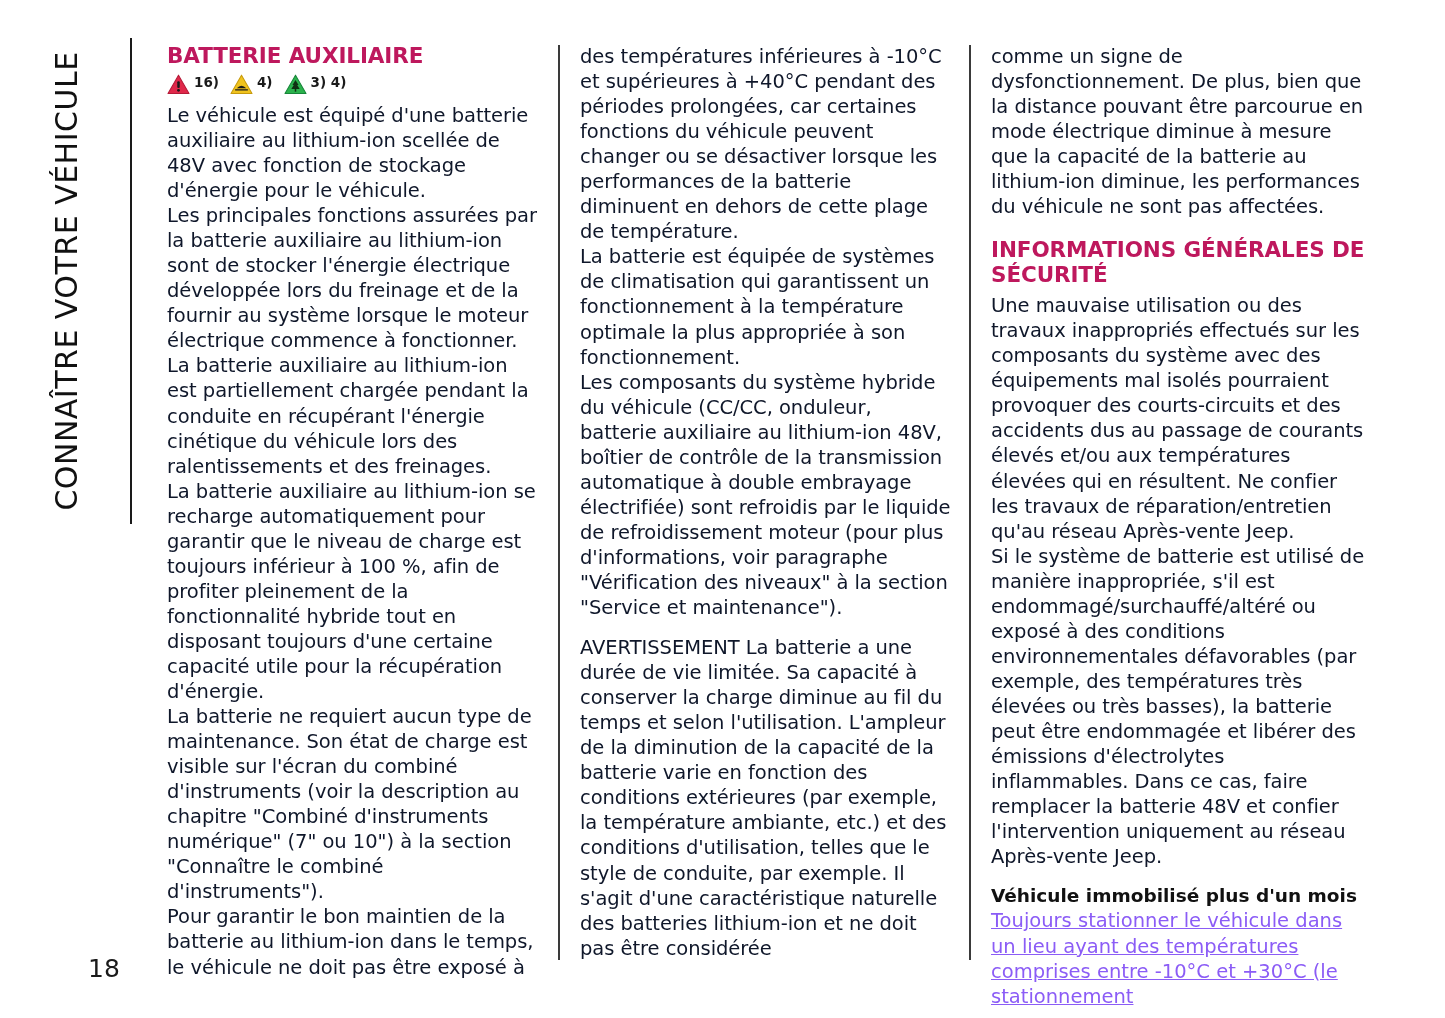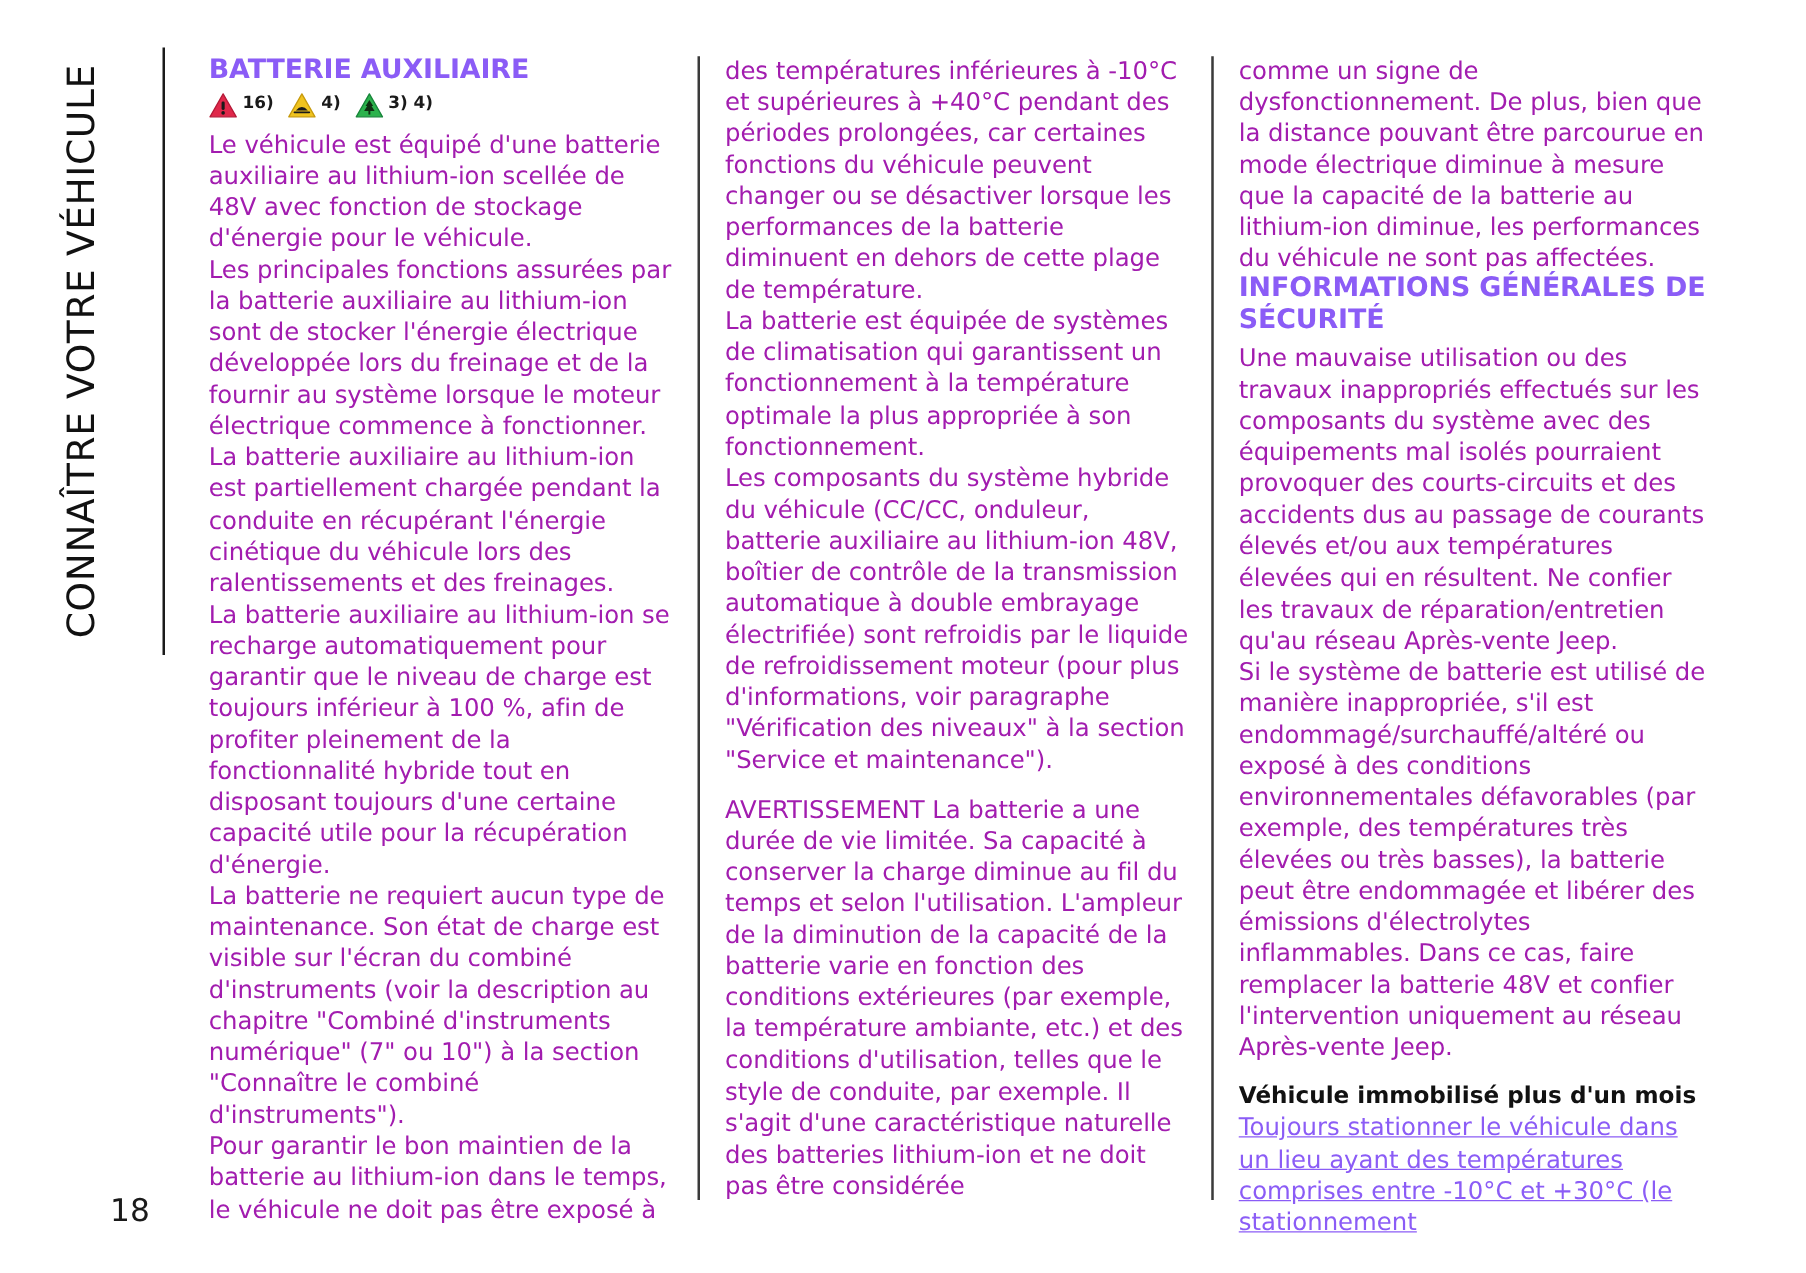--- a/index.html
+++ b/index.html
@@ -72,37 +72,38 @@
   .col.c2 { left: 580px; }
   .col.c3 { left: 991px; }
 
   h2.head {
     font-family: "DejaVu Sans", "Liberation Sans", sans-serif;
     font-size: 21.5px;
     font-weight: bold;
     letter-spacing: -0.1px;
     margin: 0 0 5px 0;
     line-height: 1.16;
-    color: #8b5cf6;
+    color: #be185d;
   }
   h2.head.spaced {
+    margin-top: 19px;
   }
   h3.subhead {
     font-family: "DejaVu Sans", "Liberation Sans", sans-serif;
     font-size: 18.5px;
     font-weight: bold;
     margin: 16px 0 1px 0;
     line-height: 1.2;
     color: #111111;
   }
   p.body {
     font-size: 19.5px;
     line-height: 1.285;
     margin: 0;
-    color: #a21caf;
+    color: #0f172a;
     letter-spacing: -0.05px;
   }
   p.body.gap {
     margin-top: 15px;
   }
   p.sub {
     font-size: 19.5px;
     line-height: 1.285;
     margin: 0 0 2px 0;
     color: #8b5cf6;

